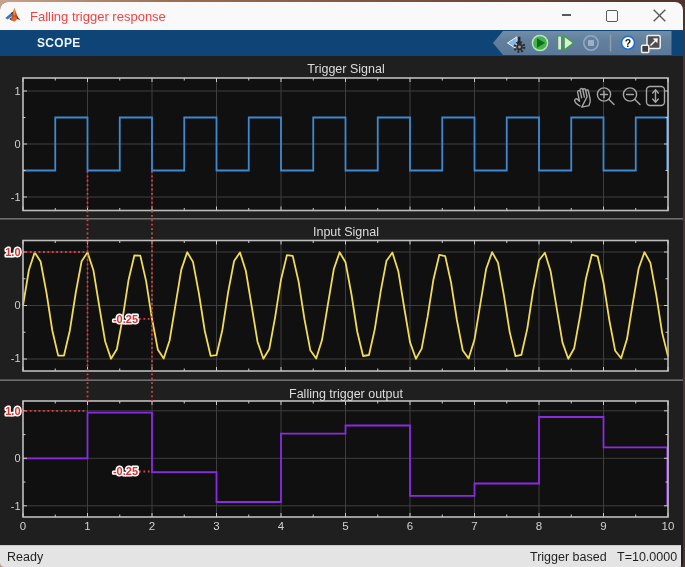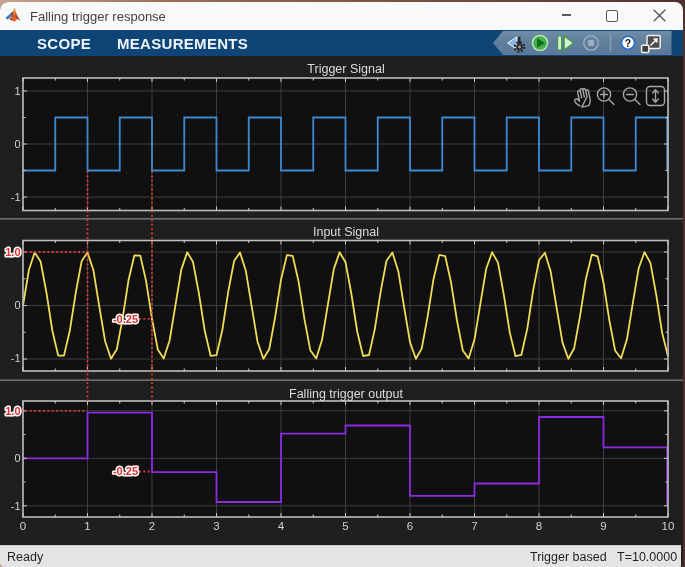--- a/index.html
+++ b/index.html
@@ -1,25 +1,25 @@
 <!DOCTYPE html>
 <html><head><meta charset="utf-8"><style>
 * { margin:0; padding:0; box-sizing:border-box; -webkit-font-smoothing:antialiased; }
 html,body { width:685px; height:567px; overflow:hidden; background:#6e4c3c; font-family:"Liberation Sans",sans-serif; }
 #desk { position:absolute; left:0; top:0; width:685px; height:567px;
   background:linear-gradient(90deg,#c9a28d 0%,#9a6e55 25%,#7d5443 55%,#4e332d 100%); }
 #win { position:absolute; left:0; top:2px; width:683px; height:565px; background:#1f1f1f;
   border-radius:8px 8px 4px 4px; overflow:hidden; }
 #titlebar { position:absolute; left:0; top:0; width:100%; height:28px; background:#f9f9f9; }
-#title { position:absolute; left:30px; top:7px; font-size:13px; color:#404040; }
+#title { position:absolute; left:30px; top:7px; font-size:13px; color:#ef4444; }
 #logo { position:absolute; left:5px; top:4px; }
 #mini { position:absolute; left:562px; top:12px; width:9px; height:2px; background:#5a5a5a; }
 #maxi { position:absolute; left:606px; top:7.5px; width:12px; height:12px; border:1.4px solid #5a5a5a; border-radius:2px; }
 #toolbar { position:absolute; left:0; top:28px; width:100%; height:26px; background:#0e4576; }
-.tab { position:absolute; top:28px; height:16px; line-height:27px; font-size:15px; font-weight:bold;
+.tab { position:absolute; top:28px; height:16px; line-height:27px; font-size:12px; font-weight:bold;
   color:#eef3f8; letter-spacing:0.3px; }
 #panel { position:absolute; left:493px; top:29px; width:178.5px; height:24px;
   background:linear-gradient(180deg,#708da8 0%,#627f9d 40%,#5b7899 100%);
   clip-path:polygon(0 50%, 10px 0, 100% 0, 100% 100%, 10px 100%); }
 #tsvg { position:absolute; left:0; top:28px; }
 #plots { position:absolute; left:0; top:54px;text-align:center; }
 #status { position:absolute; left:0; top:543px; width:681px; height:22px; background:#e4e4e4;
   border-top:1px solid #cccccc; font-size:12.5px; color:#1f1f1f;padding-left:12px; }
 #status span { position:absolute; top:4px; }
 </style></head><body>
@@ -40,21 +40,20 @@
       <div id="maxi"></div>
     <svg style="position:absolute;left:653px;top:7px" width="13" height="13" viewBox="0 0 13 13">
         <g stroke="#5a5a5a" stroke-width="1.4">
           <line x1="0.7" y1="0.7" x2="12.3" y2="12.3"></line>
           <line x1="12.3" y1="0.7" x2="0.7" y2="12.3"></line>
         </g>
       </svg>
   </div>
   <div id="toolbar"></div>
   <div class="tab" style="left:37px">SCOPE</div>
-  <div class="tab" style="left:117px">MEASUREMENTS</div>
   <div id="panel"></div>
   <div id="tsvg"><svg width="685" height="26" viewBox="0 30 685 26" font-family="Liberation Sans, sans-serif">
 
 <polygon points="507.5,43 517,36.8 517,49.2" fill="#86b8e8" stroke="#eef4fa" stroke-width="1"></polygon>
 <rect x="517.8" y="36.8" width="2.6" height="7" fill="#2a2a2a"></rect>
 <circle cx="519.5" cy="47" r="4.6" fill="none" stroke="#2c2c2c" stroke-width="2.6" stroke-dasharray="1.9 1.7"></circle>
 <circle cx="519.5" cy="47" r="3.3" fill="#2c2c2c"></circle>
         <circle cx="519.5" cy="47" r="1.4" fill="#9a9a9a"></circle>
 
 <circle cx="540" cy="43" r="7.6" fill="#45b14e" stroke="#b5e6b5" stroke-width="1.5"></circle>

